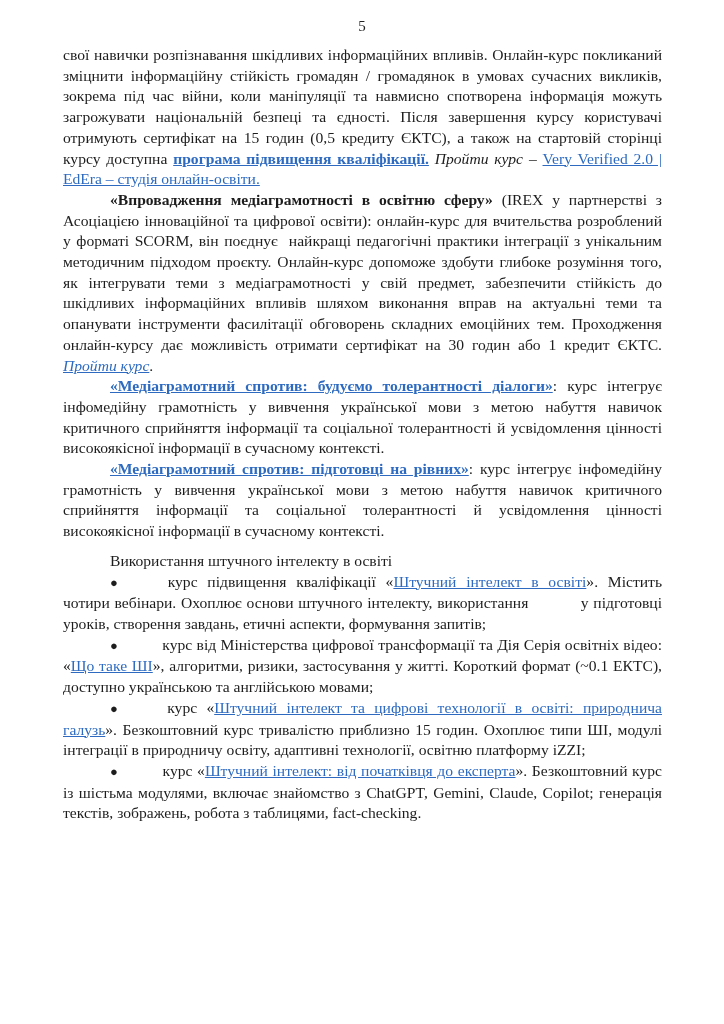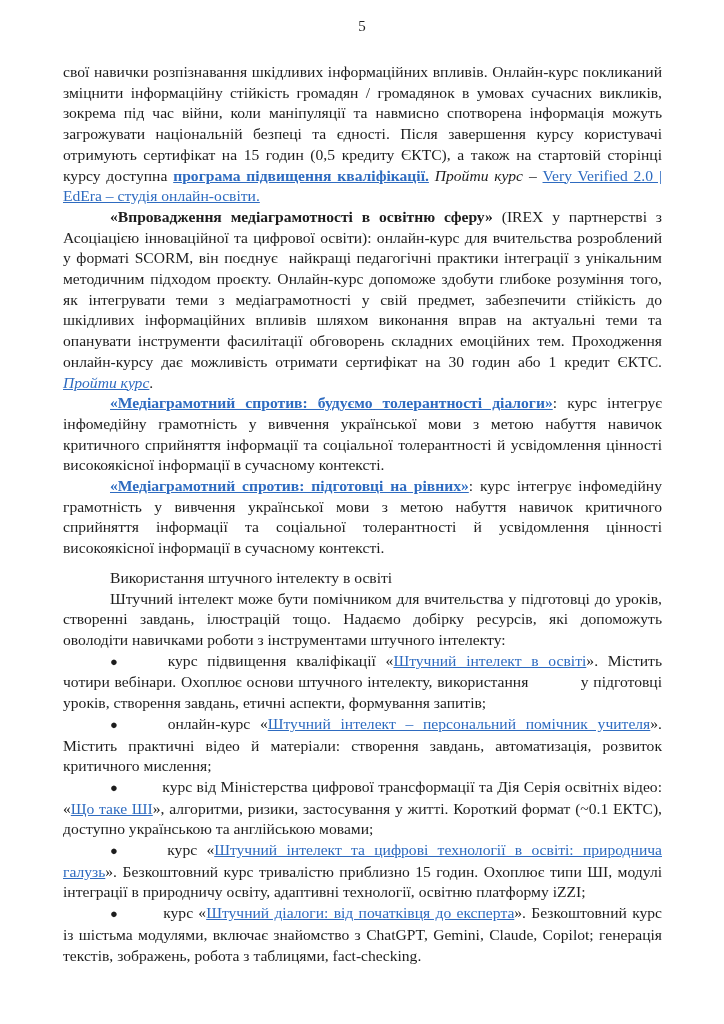--- a/index.html
+++ b/index.html
@@ -10,21 +10,21 @@
   }
   .pagenum{
     position:absolute;top:18px;left:0;width:100%;text-align:center;
     font-size:15px;color:#222;
   }
   .doc-body{
     position:absolute;left:63px;top:45px;width:599px;
     font-size:15.6px;line-height:20.7px;text-align:justify;
   }
   .doc-body p{margin:0;text-indent:47px;}
-  .doc-body p.noindent{text-indent:0;margin-top:17px;}
+  .doc-body p.noindent{text-indent:0;}
   .heading{font-weight:normal;margin-top:9px !important;}
   .b{font-weight:bold;}
   .i{font-style:italic;}
   .lnk{color:var(--link,#2e6bc0);text-decoration:underline;cursor:pointer;}
   .bullet-mark{font-size:13px;}
   .bullet-tab{display:inline-block;width:44px;}
 </style>
 </head>
 <body>
 
@@ -36,26 +36,24 @@
     <p class="noindent"><span>свої навички розпізнавання шкідливих інформаційних впливів. Онлайн-курс покликаний зміцнити інформаційну стійкість громадян / громадянок в умовах сучасних викликів, зокрема під час війни, коли маніпуляції та навмисно спотворена інформація можуть загрожувати національній безпеці та єдності. Після завершення курсу користувачі отримують сертифікат на 15 годин (0,5 кредиту ЄКТС), а також на стартовій сторінці курсу доступна </span><a class="lnk b">програма підвищення кваліфікації.</a> <span class="i">Пройти курс</span><span> – </span><a class="lnk">Very Verified 2.0 | EdEra – студія онлайн-освіти.</a></p>
 
     <p><span class="b">«Впровадження медіаграмотності в освітню сферу»</span><span> (IREX у партнерстві з Асоціацією інноваційної та цифрової освіти): онлайн-курс для вчительства розроблений у форматі SCORM, він поєднує&nbsp; найкращі педагогічні практики інтеграції з унікальним методичним підходом проєкту. Онлайн-курс допоможе здобути глибоке розуміння того, як інтегрувати теми з медіаграмотності у свій предмет, забезпечити стійкість до шкідливих інформаційних впливів шляхом виконання вправ на актуальні теми та опанувати інструменти фасилітації обговорень складних емоційних тем. Проходження онлайн-курсу дає можливість отримати сертифікат на 30 годин або 1 кредит ЄКТС. </span><a class="lnk i">Пройти курс</a><span>.</span></p>
 
     <p><a class="lnk b">«Медіаграмотний спротив: будуємо толерантності діалоги»</a><span>: курс інтегрує інфомедійну грамотність у вивчення української мови з метою набуття навичок критичного сприйняття інформації та соціальної толерантності й усвідомлення цінності високоякісної інформації в сучасному контексті.</span></p>
 
     <p><a class="lnk b">«Медіаграмотний спротив: підготовці на рівних»</a><span>: курс інтегрує інфомедійну грамотність у вивчення української мови з метою набуття навичок критичного сприйняття інформації та соціальної толерантності й усвідомлення цінності високоякісної інформації в сучасному контексті.</span></p>
 
     <p class="heading">Використання штучного інтелекту в освіті</p>
 
-    <p>Штучний інтелект може бути помічником для вчительства у підготовці до уроків, створенні завдань, ілюстрацій тощо. Надаємо добірку ресурсів, які допоможуть оволодіти навичками роботи з інструментами штучного інтелекту:</p>
 
     <p><span class="bullet-mark">●</span><span class="bullet-tab"></span><span>курс підвищення кваліфікації «</span><a class="lnk">Штучний інтелект в освіті</a><span>». Містить чотири вебінари. Охоплює основи штучного інтелекту, використання &nbsp;&nbsp;&nbsp;&nbsp;&nbsp;&nbsp;&nbsp;&nbsp;&nbsp; у підготовці уроків, створення завдань, етичні аспекти, формування запитів;</span></p>
 
-    <p><span class="bullet-mark">●</span><span class="bullet-tab"></span><span>онлайн-курс «</span><a class="lnk">Штучний інтелект – персональний помічник учителя</a><span>». Містить практичні відео й матеріали: створення завдань, автоматизація, розвиток критичного мислення;</span></p>
 
     <p><span class="bullet-mark">●</span><span class="bullet-tab"></span><span>курс від Міністерства цифрової трансформації та Дія Серія освітніх відео: «</span><a class="lnk">Що таке ШІ</a><span>», алгоритми, ризики, застосування у житті. Короткий формат (~0.1 ЕКТС), доступно українською та англійською мовами;</span></p>
 
     <p><span class="bullet-mark">●</span><span class="bullet-tab"></span><span>курс «</span><a class="lnk">Штучний інтелект та цифрові технології в освіті: природнича галузь</a><span>». Безкоштовний курс тривалістю приблизно 15 годин. Охоплює типи ШІ, модулі інтеграції в природничу освіту, адаптивні технології, освітню платформу iZZI;</span></p>
 
-    <p><span class="bullet-mark">●</span><span class="bullet-tab"></span><span>курс «</span><a class="lnk">Штучний діалоги: від початківця до експерта</a><span>». Безкоштовний курс із шістьма модулями, включає знайомство з ChatGPT, Gemini, Claude, Copilot; генерація текстів, зображень, робота з таблицями, fact-checking.</span></p>
+    <p><span class="bullet-mark">●</span><span class="bullet-tab"></span><span>курс «</span><a class="lnk">Штучний інтелект: від початківця до експерта</a><span>». Безкоштовний курс із шістьма модулями, включає знайомство з ChatGPT, Gemini, Claude, Copilot; генерація текстів, зображень, робота з таблицями, fact-checking.</span></p>
 
   </div>
 </div>
 
 </body></html>

